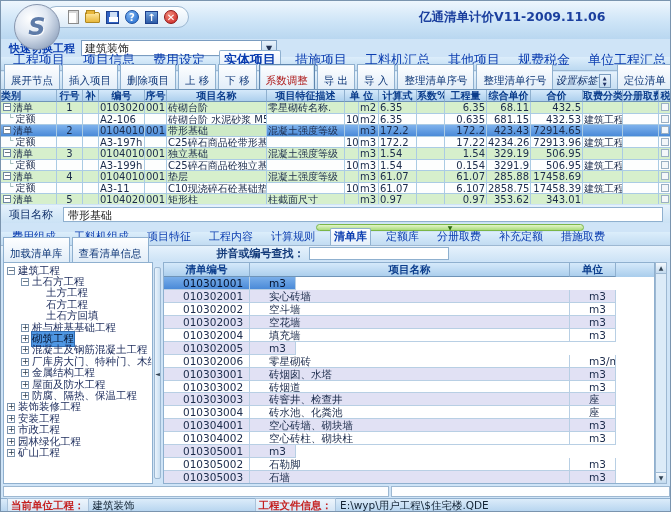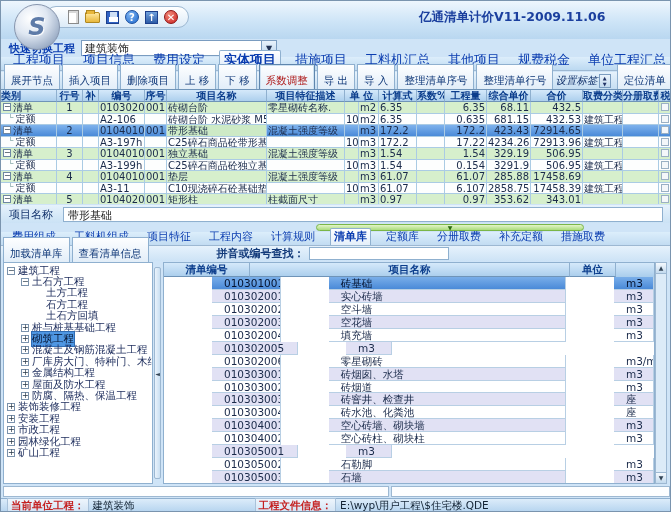--- a/index.html
+++ b/index.html
@@ -131,22 +131,22 @@
   .vsplit { position:absolute; left:153px; top:266px; width:7px; height:212px;
     background:linear-gradient(90deg,#eaf3fc,#c9dff2); border:1px solid #9db8d2; border-radius:2px;
     display:flex; align-items:center; justify-content:center; font-size:6px; color:#345; }
 
   .qpanel { position:absolute; left:162px; top:261px; width:492px; height:222px; background:#f2f7fc;
     border:1px solid #8fb0cf; overflow:hidden; }
   .qhead { display:flex; height:14px; background:linear-gradient(#d5e9fa,#a9cdec); font-weight:bold;
     color:#0b3d8c; font-size:10.5px; }
   .qhead > div { border-right:1px solid #8fb0cf; border-bottom:1px solid #6f94b8; text-align:center; line-height:13px; }
   .qrow { display:flex; height:12.95px; font-size:10.5px; line-height:12px; color:#1a2a4a; background:#fff; }
-  .qrow > div { border-right:1px solid #b8cfe4; border-bottom:1px solid #b8cfe4; padding:0 12px;
-    overflow:hidden; white-space:nowrap;margin-left:48px; }
+  .qrow > div { border-right:1px solid #b8cfe4; border-bottom:1px solid #b8cfe4; padding:0 19px;
+    overflow:hidden; white-space:nowrap; }
   .qrows > div.qrow:nth-of-type(even) > div { background:#e1e1f4; }
   .qrow.sel > div { background:linear-gradient(#79aee9,#4a8ad8) !important; color:#04122e; }
   .q-code{width:86px;} .q-name{width:320px;} .q-unit{width:46px;}
 
   .vscroll { position:absolute; right:3px; top:261px; width:12px; height:222px;
     background:#dcebf8; border:1px solid #9db8d2; }
   .vscroll .sb { height:11px; background:linear-gradient(#f4f9fe,#c3daee); border-bottom:1px solid #9db8d2;
     font-size:6px; text-align:center; line-height:10px; color:#345; }
   .vscroll .sb.bot { position:absolute; bottom:0; width:100%; border-top:1px solid #9db8d2; border-bottom:none; }
 
@@ -577,21 +577,20 @@
 <div class="qpanel">
   <div class="qhead">
     <div class="q-code">清单编号</div>
     <div class="q-name">项目名称</div>
     <div class="q-unit">单位</div>
   </div>
   <div class="qrows">
 
       <div class="qrow sel">
         <div class="q-code">010301001</div>
-        <div class="q-name">砖基础</div>
         <div class="q-unit">m3</div>
       </div>
 
       <div class="qrow">
         <div class="q-code">010302001</div>
         <div class="q-name">实心砖墙</div>
         <div class="q-unit">m3</div>
       </div>
 
       <div class="qrow">

